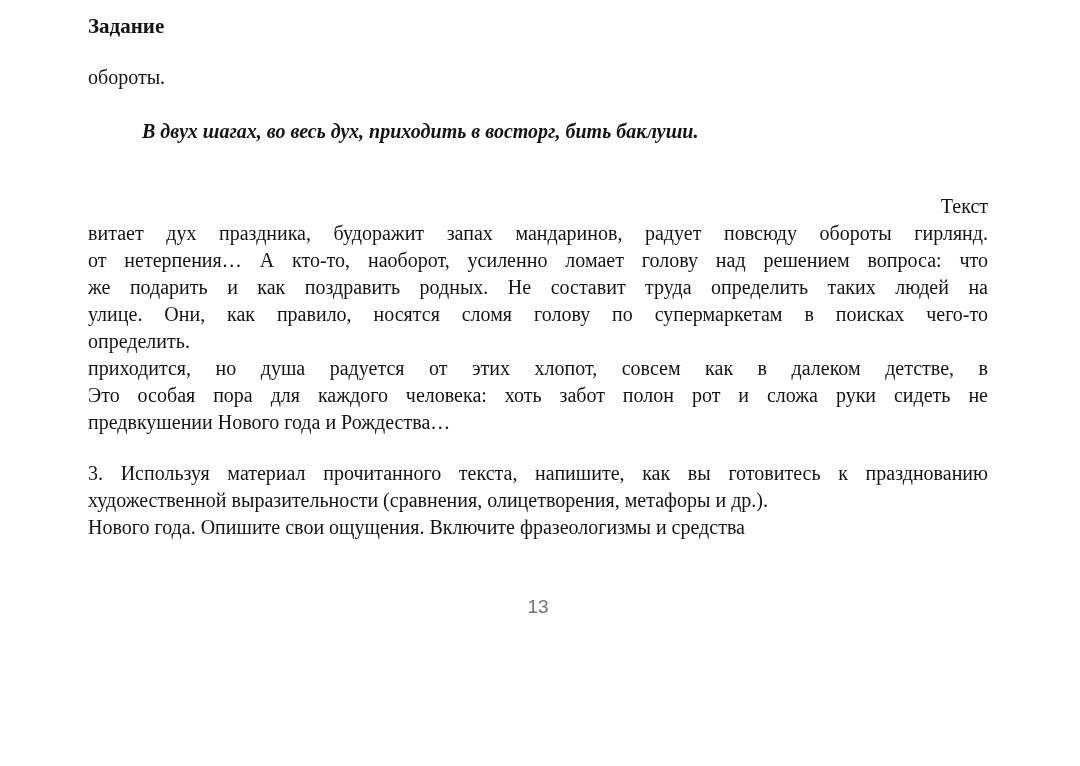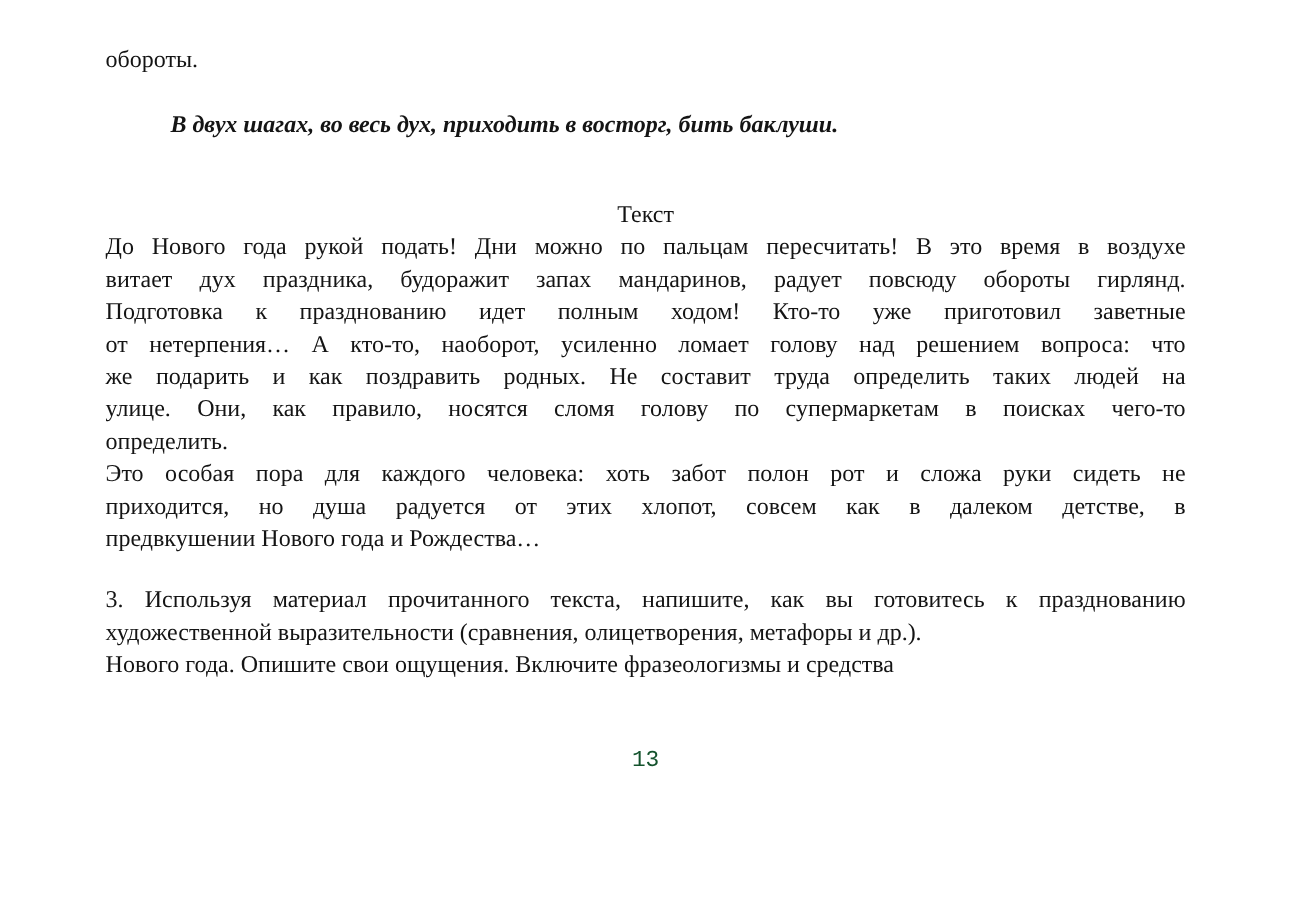--- a/index.html
+++ b/index.html
@@ -44,65 +44,64 @@
     line-height: 27px;
     font-style: italic;
     font-weight: bold;
     padding-left: 54px;
     white-space: nowrap;
     margin-top: 27px;
   }
   .text-heading {
     font-size: 20px;
     line-height: 27px;
-    text-align: center;
+    text-align: right;
   }
   .footer {
     margin-top: 52px;
     text-align: center;
-    font-family: Liberation Mono, monospace;
+    font-family: Liberation Sans, sans-serif;
     font-size: 19px;
     line-height: 27px;
-    color: #14532d;
+    color: #737373;
   }
 </style>
 </head>
 <body>
 
 <div class="page">
 
+  <div class="doc-title">Задание</div>
 
   <div class="gap"></div>
 
   <div>
     <div class="line">обороты.</div>
     <div class="phrase">В двух шагах, во весь дух, приходить в восторг, бить баклуши.</div>
   </div>
 
   <div class="gap"></div>
 
 
   <div class="gap"></div>
 
   <div>
     <div class="text-heading">Текст</div>
 
     <div>
-      <div class="line just">До Нового года рукой подать! Дни можно по пальцам пересчитать! В это время в воздухе</div>
       <div class="line just">витает дух праздника, будоражит запах мандаринов, радует повсюду обороты гирлянд.</div>
-      <div class="line just">Подготовка к празднованию идет полным ходом! Кто-то уже приготовил заветные</div>
       <div class="line just">от нетерпения… А кто-то, наоборот, усиленно ломает голову над решением вопроса: что</div>
       <div class="line just">же подарить и как поздравить родных. Не составит труда определить таких людей на</div>
       <div class="line just">улице. Они, как правило, носятся сломя голову по супермаркетам в поисках чего-то</div>
       <div class="line">определить.</div>
     </div>
 
     <div>
+      <div class="line just">приходится, но душа радуется от этих хлопот, совсем как в далеком детстве, в</div>
       <div class="line just">Это особая пора для каждого человека: хоть забот полон рот и сложа руки сидеть не</div>
-      <div class="line just">приходится, но душа радуется от этих хлопот, совсем как в далеком детстве, в</div>
       <div class="line">предвкушении Нового года и Рождества…</div>
     </div>
   </div>
 
   <div class="gap"></div>
 
   <div>
     <div class="line just">3. Используя материал прочитанного текста, напишите, как вы готовитесь к празднованию</div>
     <div class="line">художественной выразительности (сравнения, олицетворения, метафоры и др.).</div>
     <div class="line">Нового года. Опишите свои ощущения. Включите фразеологизмы и средства</div>

